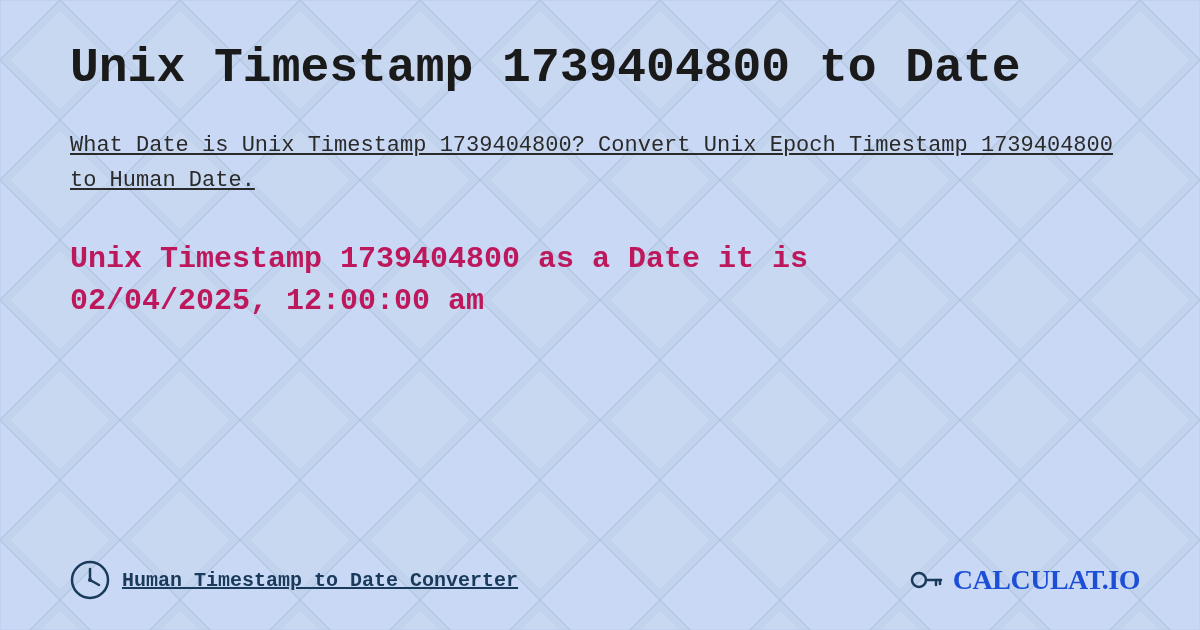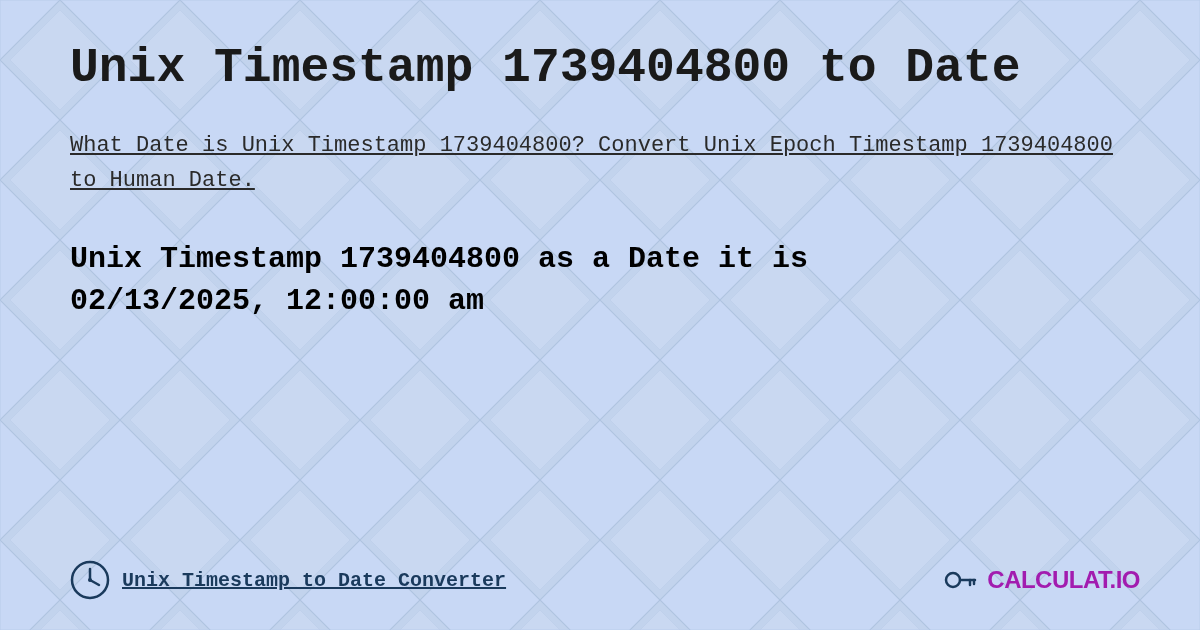--- a/index.html
+++ b/index.html
@@ -55,21 +55,21 @@
       text-decoration: underline;
     }
 
     .result-section {
       margin-bottom: 20px;
     }
 
     .result-text {
       font-size: 30px;
       font-weight: 900;
-      color: #000000;
+      color: #be185d;
       line-height: 1.4;
       font-family: 'Courier New', Courier, monospace;
     }
 
     .footer {
       display: flex;
       align-items: center;
       justify-content: space-between;
       margin-top: auto;
       padding-top: 10px;
@@ -100,24 +100,24 @@
       align-items: center;
       gap: 8px;
     }
 
     .logo-icon {
       width: 36px;
       height: 36px;
     }
 
     .logo-text {
-      font-size: 24px;
+      font-size: 28px;
       font-weight: 700;
-      color: #a21caf;
-      font-family: Liberation Sans, sans-serif;
+      color: #1d4ed8;
+      font-family: Liberation Serif, serif;
       letter-spacing: -0.5px;
     }
 
     .top-section {
       flex: 1;
     }
   </style>
 </head>
 <body>
 
@@ -148,35 +148,35 @@
 
 <div class="content">
   <div class="top-section">
     <h1 class="main-title">Unix Timestamp 1739404800 to Date</h1>
 
     <p class="description">What Date is Unix Timestamp 1739404800? Convert Unix Epoch Timestamp 1739404800 to Human Date.</p>
 
     <div class="result-section">
       <p class="result-text">
         <span>Unix Timestamp 1739404800 as a Date it is</span><br>
-        <span>02/13/2025, 12:00:00 am</span>
+        <span>02/04/2025, 12:00:00 am</span>
       </p>
     </div>
   </div>
 
   <div class="footer">
     <div class="footer-left">
 
       <svg class="clock-icon" viewBox="0 0 40 40" xmlns="http://www.w3.org/2000/svg">
         <circle cx="20" cy="20" r="18" fill="none" stroke="#1a3a5c" stroke-width="2.5"></circle>
         <line x1="20" y1="20" x2="20" y2="9" stroke="#1a3a5c" stroke-width="2.5" stroke-linecap="round"></line>
         <line x1="20" y1="20" x2="29" y2="25" stroke="#1a3a5c" stroke-width="2.5" stroke-linecap="round"></line>
         <circle cx="20" cy="20" r="2" fill="#1a3a5c"></circle>
       </svg>
-      <span class="footer-label">Unix Timestamp to Date Converter</span>
+      <span class="footer-label">Human Timestamp to Date Converter</span>
     </div>
 
     <div class="logo-area">
 
       <svg class="logo-icon" viewBox="0 0 36 36" xmlns="http://www.w3.org/2000/svg">
 
         <circle cx="10" cy="18" r="7" fill="none" stroke="#1a3a5c" stroke-width="2.5"></circle>
         <line x1="17" y1="18" x2="32" y2="18" stroke="#1a3a5c" stroke-width="2.5" stroke-linecap="round"></line>
         <line x1="27" y1="18" x2="27" y2="23" stroke="#1a3a5c" stroke-width="2.5" stroke-linecap="round"></line>
         <line x1="31" y1="18" x2="31" y2="22" stroke="#1a3a5c" stroke-width="2.5" stroke-linecap="round"></line>

